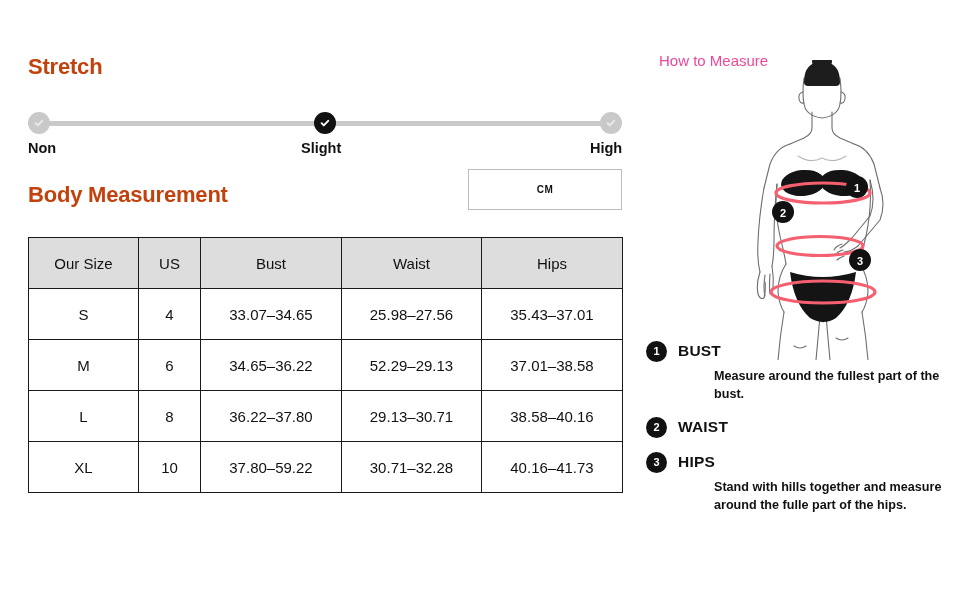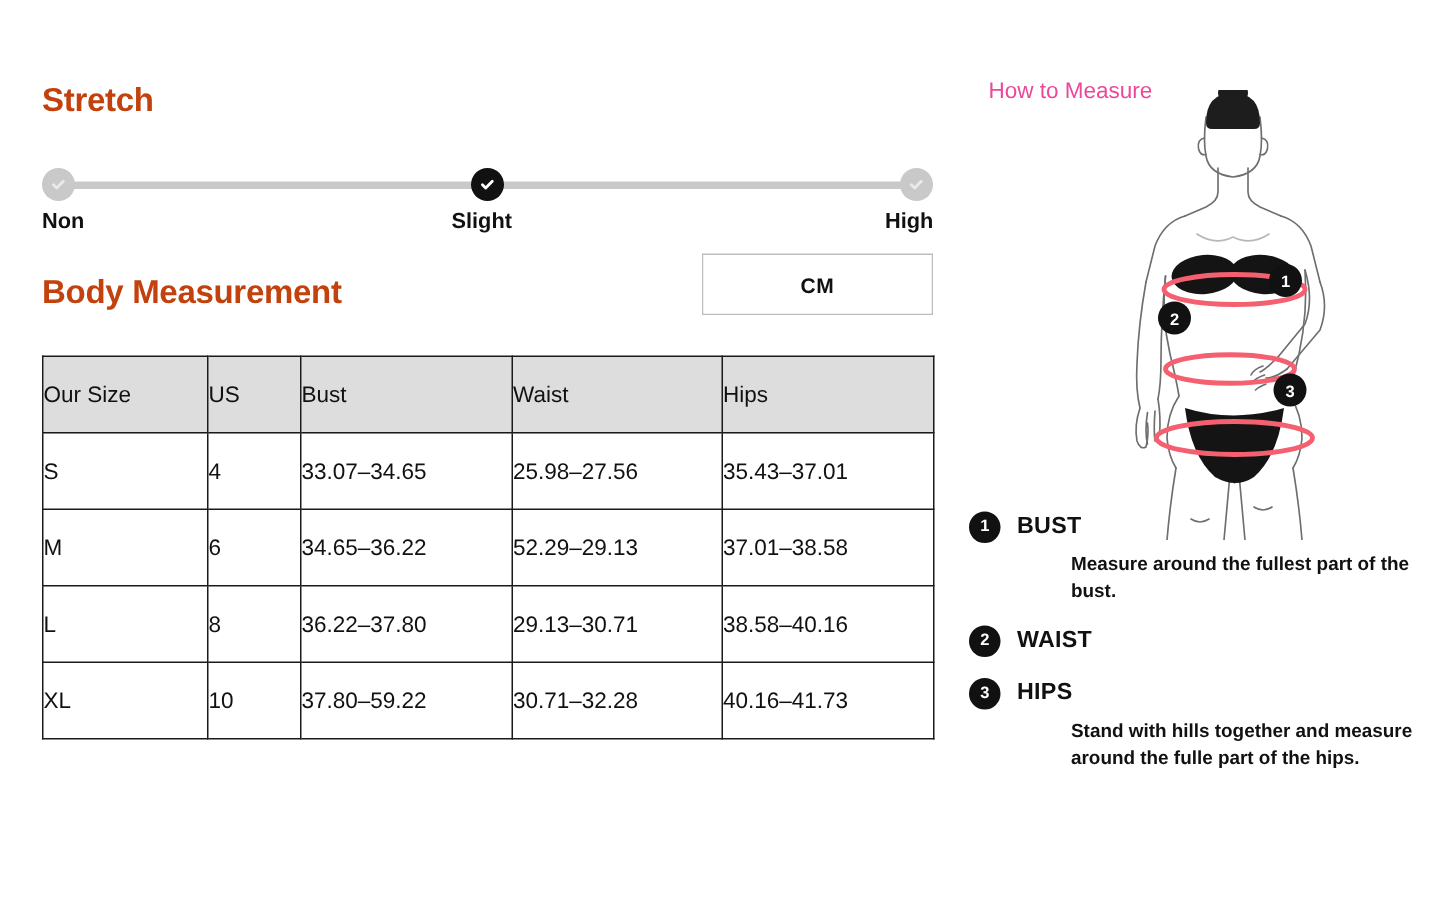--- a/index.html
+++ b/index.html
@@ -85,41 +85,41 @@
     width: 154px; height: 41px;
     display: flex;
     border: 1px solid #bdbdbd;
     box-sizing: border-box;
   }
   .unit-btn {
     flex: 1 1 50%;
     display: flex;
     align-items: center;
     justify-content: center;
-    font-size: 14px;
+    font-size: 10px;
     font-weight: bold;
     letter-spacing: 0.4px;
     cursor: pointer;
     user-select: none;
   }
   .unit-btn.off { background: #ffffff; color: #111111; }
   .unit-btn.on  { background: #000000; color: #ffffff; }
 
   
   #size-table {
     position: absolute;
     left: 28px; top: 237px;
     width: 594px;
     border-collapse: collapse;
     table-layout: fixed;
   }
   #size-table th, #size-table td {
     border: 1px solid #1a1a1a;
     height: 50px;
-    text-align: left;
+    text-align: center;
     vertical-align: middle;
     font-size: 15px;
     font-weight: normal;
     color: #111111;
     padding: 0;
   }
   #size-table th {
     background: #dddddd;
   }
   #size-table col.c-size  { width: 110px; }

